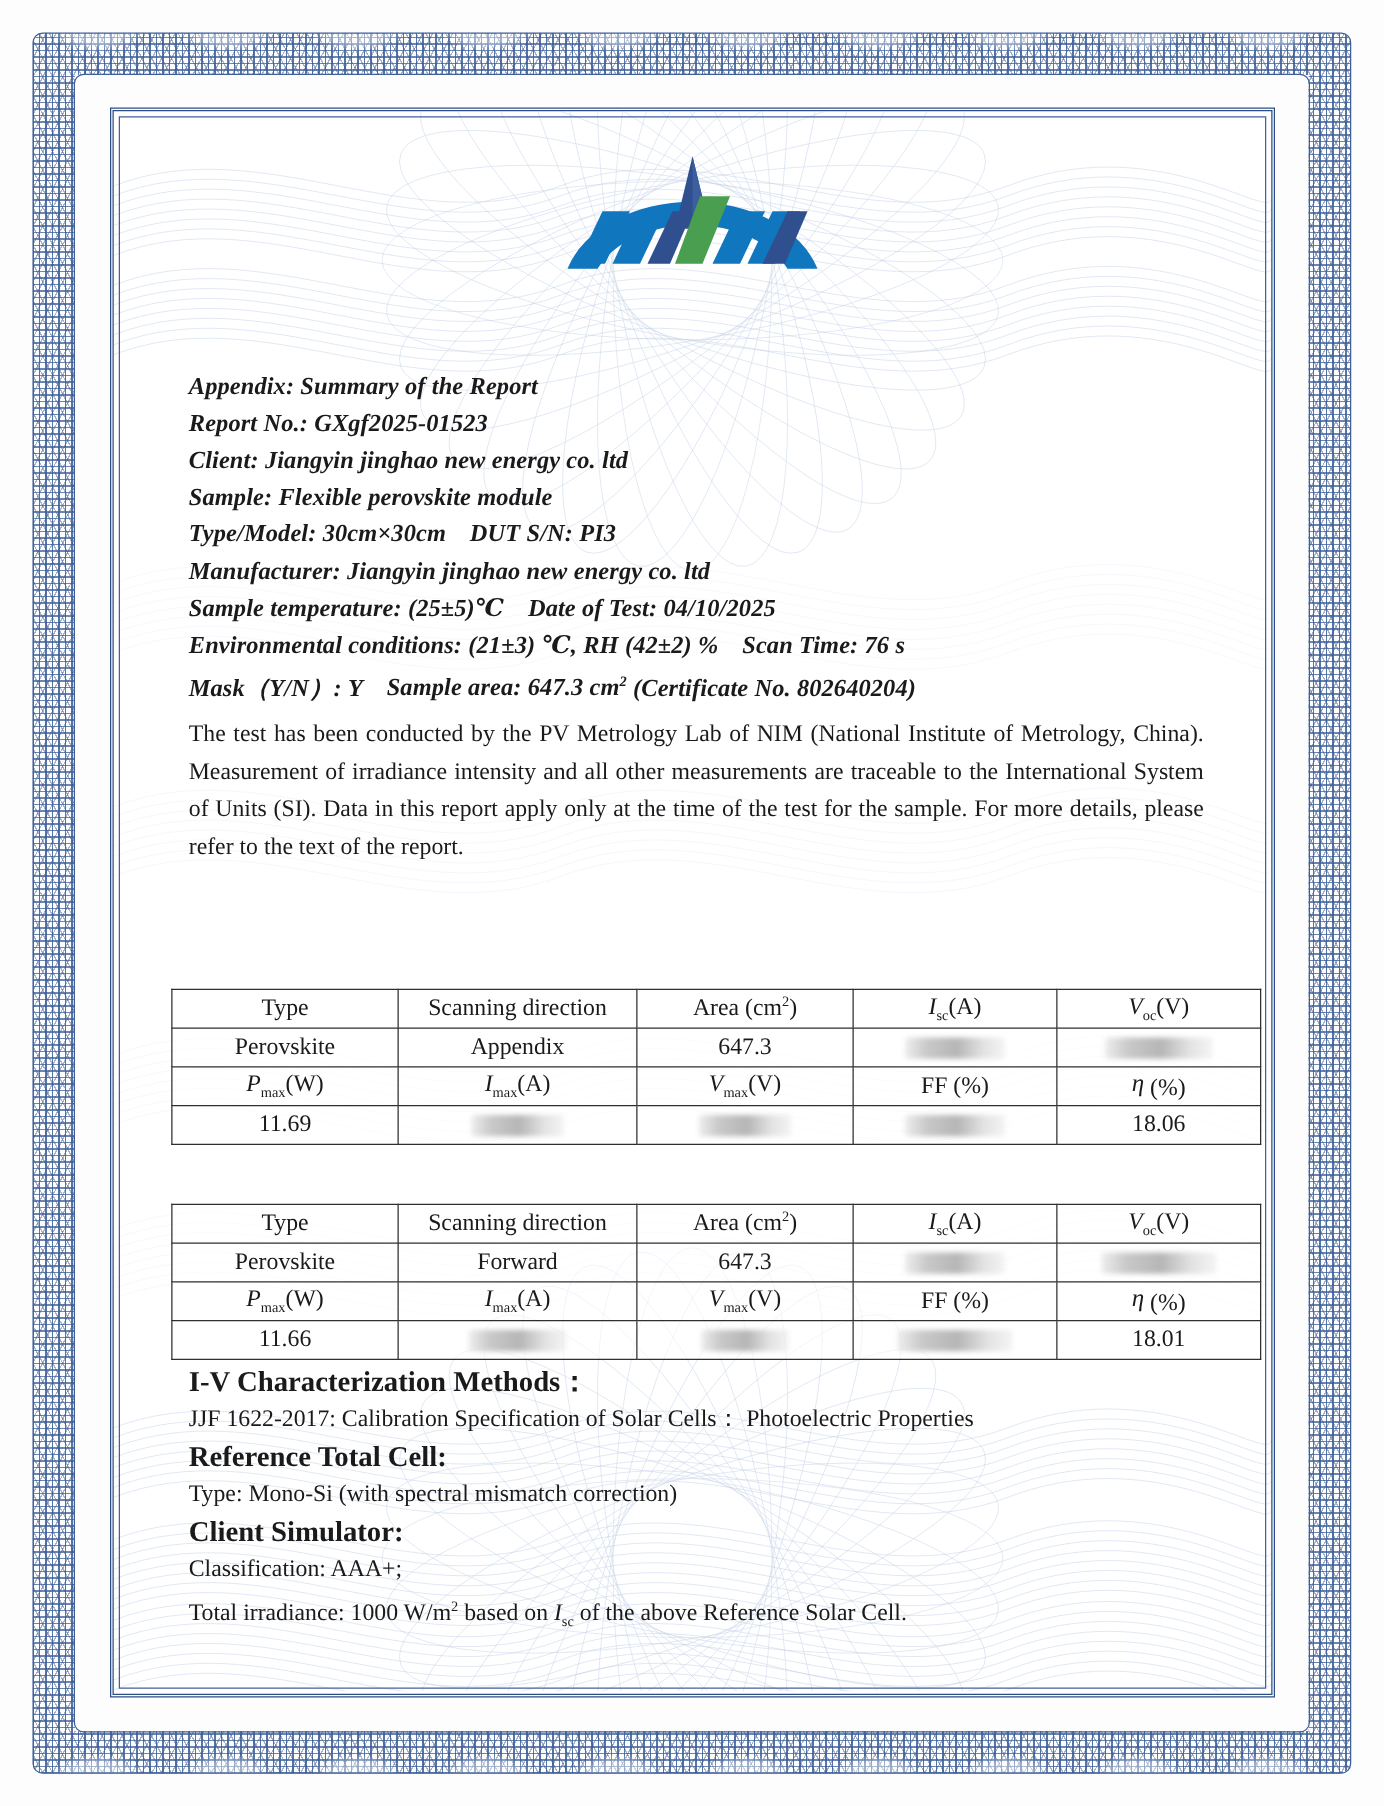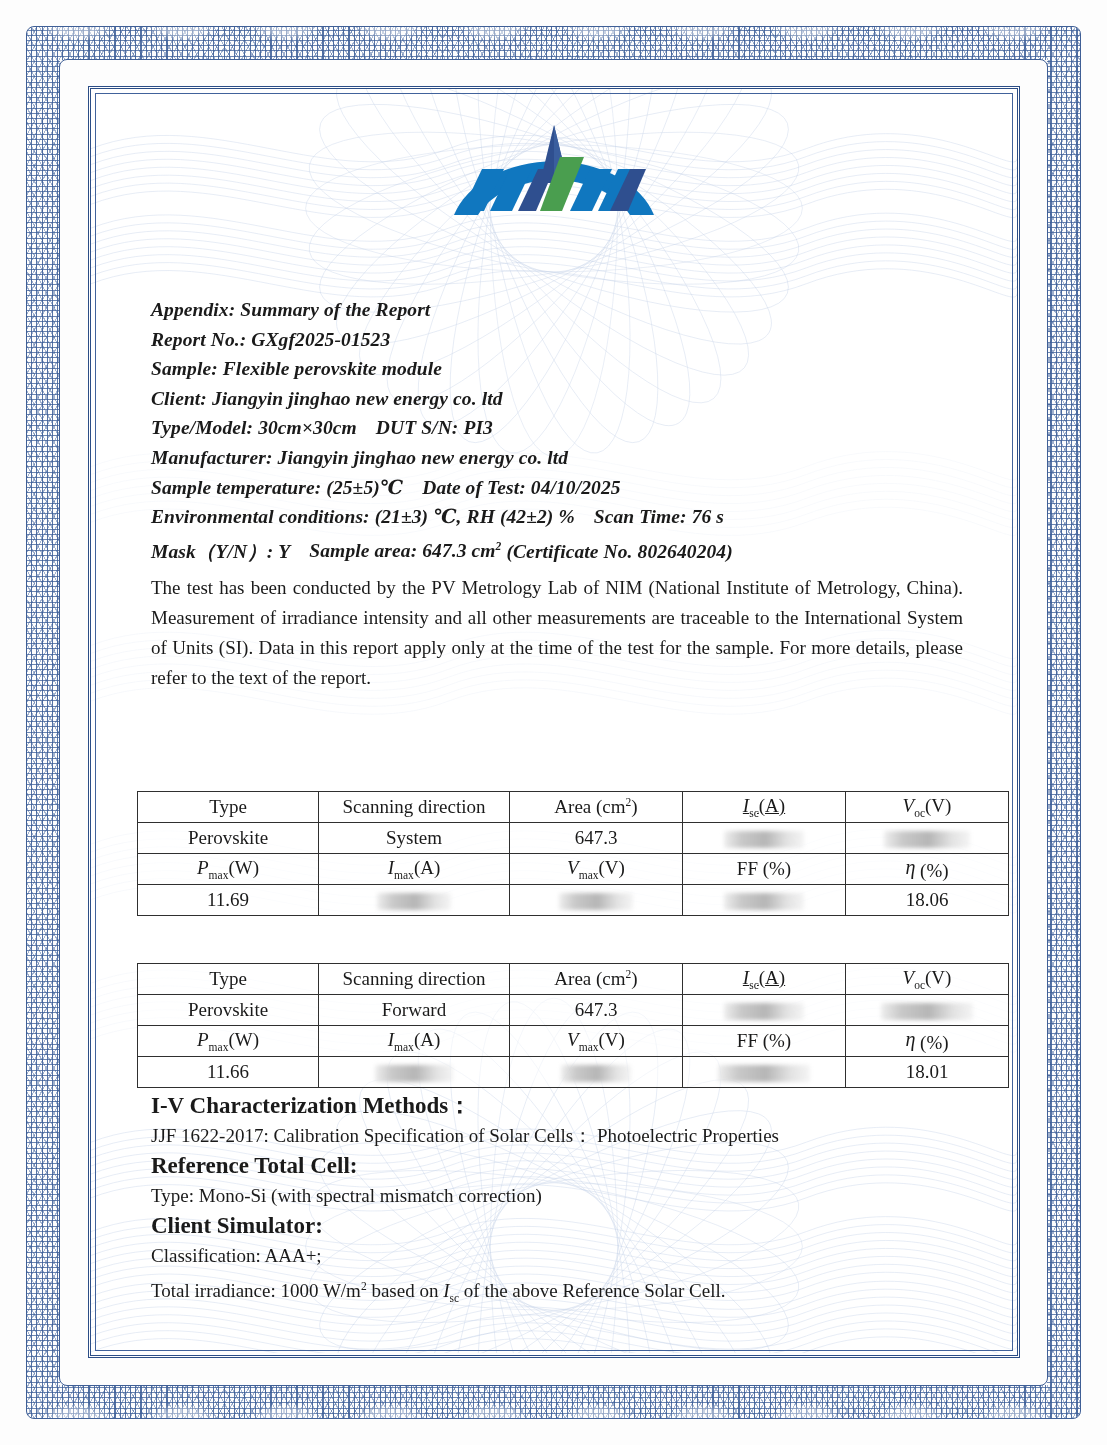--- a/index.html
+++ b/index.html
@@ -158,21 +158,21 @@
     border: 1.4px solid #2f2f2f;
     text-align: center;
     font-size: 19px;
     height: 30px;
     padding: 0 2px;
     background: rgba(255,255,255,0.55);
   }
   .c1 { width: 176px; }
   .c2 { width: 186px; }
   .c3 { width: 168px; }
-  .c4 { width: 158px; text-decoration: underline; }
+  .c4 { width: 158px; }
   .c5 { width: 158px; }
   .ital { font-style: italic; }
   sub { font-size: 11.5px; }
   sup { font-size: 11.5px; }
   .eta { font-style: italic; font-size: 20px; vertical-align: 3px; }
 
   
   .redact {
     display: inline-block;
     height: 17px;
@@ -302,22 +302,22 @@
           <polygon points="116,46 140,46 118,100 96,100" fill="#4a9e4f"></polygon>
           <polygon points="146,58 168,58 148,100 126,100" fill="#1077bf"></polygon>
           <polygon points="174,58 196,58 176,100 154,100" fill="#1077bf"></polygon>
           <polygon points="186,58 202,58 184,100 166,100" fill="#2f4f8f"></polygon>
         </svg>
       </div>
 
       <div class="text-block">
         <div class="hdr-line">Appendix: Summary of the Report</div>
         <div class="hdr-line">Report No.: GXgf2025-01523</div>
+        <div class="hdr-line">Client: Jiangyin jinghao new energy co. ltd</div>
         <div class="hdr-line">Sample: Flexible perovskite module</div>
-        <div class="hdr-line">Client: Jiangyin jinghao new energy co. ltd</div>
         <div class="hdr-line">
           <span>Type/Model: 30cm×30cm</span><span class="gap"></span><span>DUT S/N: PI3</span>
         </div>
         <div class="hdr-line">Manufacturer: Jiangyin jinghao new energy co. ltd</div>
         <div class="hdr-line">
           <span>Sample temperature: (25±5)℃</span><span class="gap"></span><span>Date of Test: 04/10/2025</span>
         </div>
         <div class="hdr-line">
           <span>Environmental conditions: (21±3) ℃, RH (42±2) %</span><span class="gap"></span><span>Scan Time: 76 s</span>
         </div>
@@ -333,21 +333,21 @@
         <tbody>
             <tr>
           <td class="c1">Type</td>
           <td class="c2">Scanning direction</td>
           <td class="c3"><span>Area (cm</span><sup>2</sup><span>)</span></td>
           <td class="c4"><span class="ital">I</span><sub>sc</sub><span>(A)</span></td>
           <td class="c5"><span class="ital">V</span><sub>oc</sub><span>(V)</span></td>
         </tr>
         <tr>
           <td>Perovskite</td>
-          <td>System</td>
+          <td>Appendix</td>
           <td>647.3</td>
           <td><span class="redact" style="width:80px;"></span></td>
           <td><span class="redact" style="width:86px;"></span></td>
         </tr>
         <tr>
           <td><span class="ital">P</span><sub>max</sub><span>(W)</span></td>
           <td><span class="ital">I</span><sub>max</sub><span>(A)</span></td>
           <td><span class="ital">V</span><sub>max</sub><span>(V)</span></td>
           <td>FF (%)</td>
           <td><span class="eta">η</span> <span>(%)</span></td>

